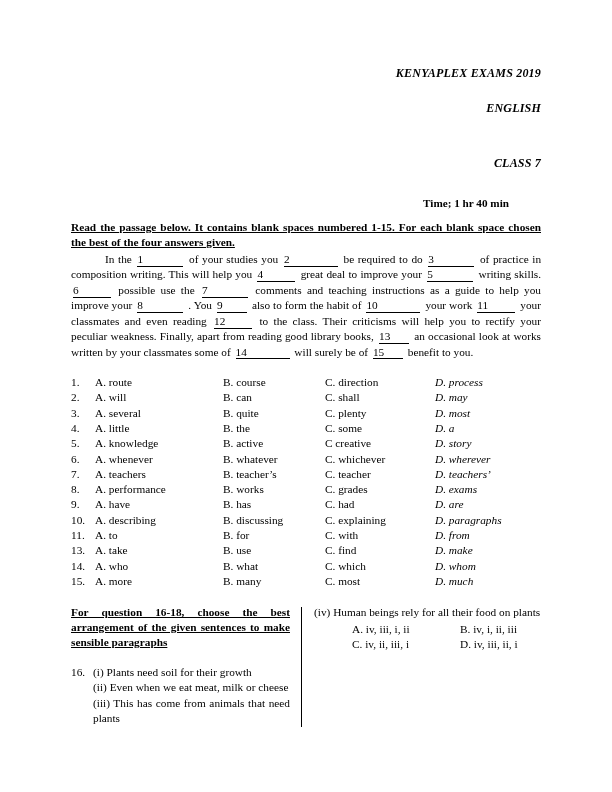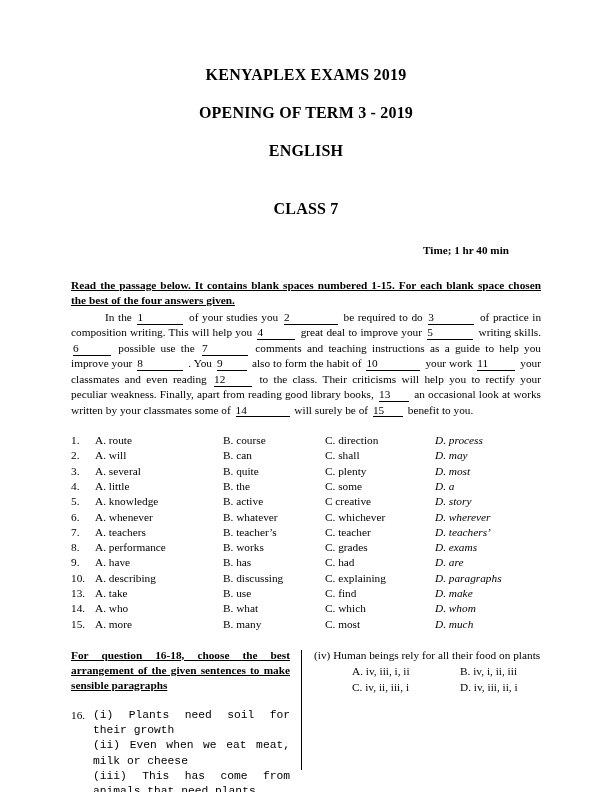--- a/index.html
+++ b/index.html
@@ -20,45 +20,46 @@
     position: absolute;
     left: 71px;
     top: 0;
     width: 470px;
     height: 792px;
   }
 
   
   .header { padding-top: 66px; }
   .header .hline {
-    text-align: center;
+    text-align: right;
     font-weight: bold;
-    font-size: 16px;
+    font-size: 12px;
     letter-spacing: 0.2px;
     margin-bottom: 20px;
+    font-style: italic;
   }
   .header .hline:last-child { margin-bottom: 0; margin-top: 40px; }
 
   .time-line {
     text-align: right;
     font-weight: bold;
     font-size: 11.2px;
     margin-top: 26px;
     padding-right: 32px;
   }
 
   
   .instruction {
     font-weight: bold;
     font-size: 11.3px;
     text-decoration: underline;
     text-align: justify;
     text-align-last: left;
     line-height: 1.32;
-    margin-top: 22px;
+    margin-top: 11px;
   }
 
   
   .passage {
     font-size: 11.3px;
     line-height: 1.37;
     text-align: justify;
     text-align-last: left;
     margin-top: 2px;
   }
@@ -111,21 +112,20 @@
     flex: 1 1 auto;
     padding-left: 24px;
   }
 
   .q-block { display: flex; margin-top: 15px; }
   .q-num { width: 22px; flex: 0 0 22px; }
   .q-items { flex: 1 1 auto; }
   .q-item {
     text-align: justify;
     text-align-last: left;
-    font-family: Liberation Mono, monospace;
   }
 
   .ans-grid {
     margin-top: 1px;
     margin-left: 38px;
   }
   .ans-row { display: flex; white-space: nowrap; }
   .ans-c1 { width: 108px; flex: 0 0 108px; }
   .ans-c2 { flex: 0 0 auto; }
 
@@ -134,21 +134,20 @@
     text-align-last: left;
   }
 </style>
 </head>
 <body>
 
 <div class="page">
 
   <div class="header">
     <div class="hline">KENYAPLEX EXAMS 2019</div>
-    <div class="hline">OPENING OF TERM 3 - 2019</div>
     <div class="hline">ENGLISH</div>
     <div class="hline">CLASS 7</div>
   </div>
 
   <div class="time-line">Time; 1 hr 40 min</div>
 
   <div class="instruction">Read the passage below. It contains blank spaces numbered 1-15. For each blank space chosen the best of the four answers given.</div>
 
   <div class="passage">
     <span class="indent"></span><span>In the</span>
@@ -259,20 +258,27 @@
     </div>
 
     <div class="mcq-row">
       <span class="mcq-num">10.</span>
       <span class="mcq-a">A. describing</span>
       <span class="mcq-b">B. discussing</span>
       <span class="mcq-c">C. explaining</span>
       <span class="mcq-d">D. paragraphs</span>
     </div>
 
+    <div class="mcq-row">
+      <span class="mcq-num">11.</span>
+      <span class="mcq-a">A. to</span>
+      <span class="mcq-b">B. for</span>
+      <span class="mcq-c">C. with</span>
+      <span class="mcq-d">D. from</span>
+    </div>
 
 
     <div class="mcq-row">
       <span class="mcq-num">13.</span>
       <span class="mcq-a">A. take</span>
       <span class="mcq-b">B. use</span>
       <span class="mcq-c">C. find</span>
       <span class="mcq-d">D. make</span>
     </div>
 

